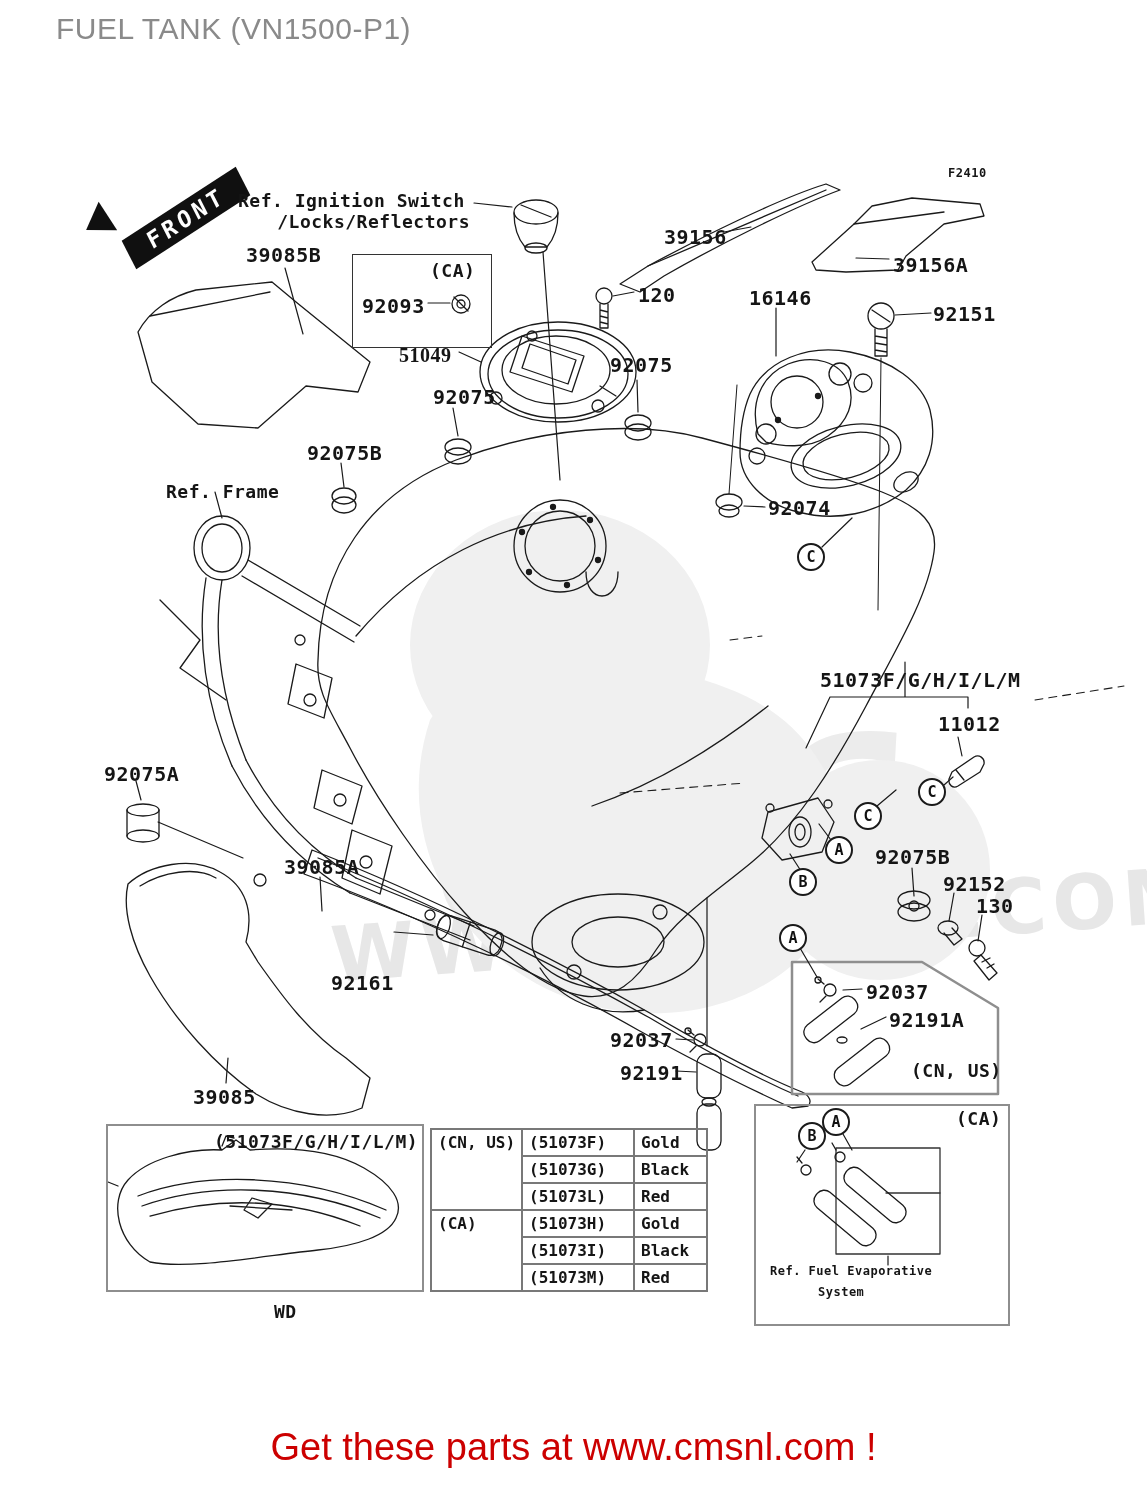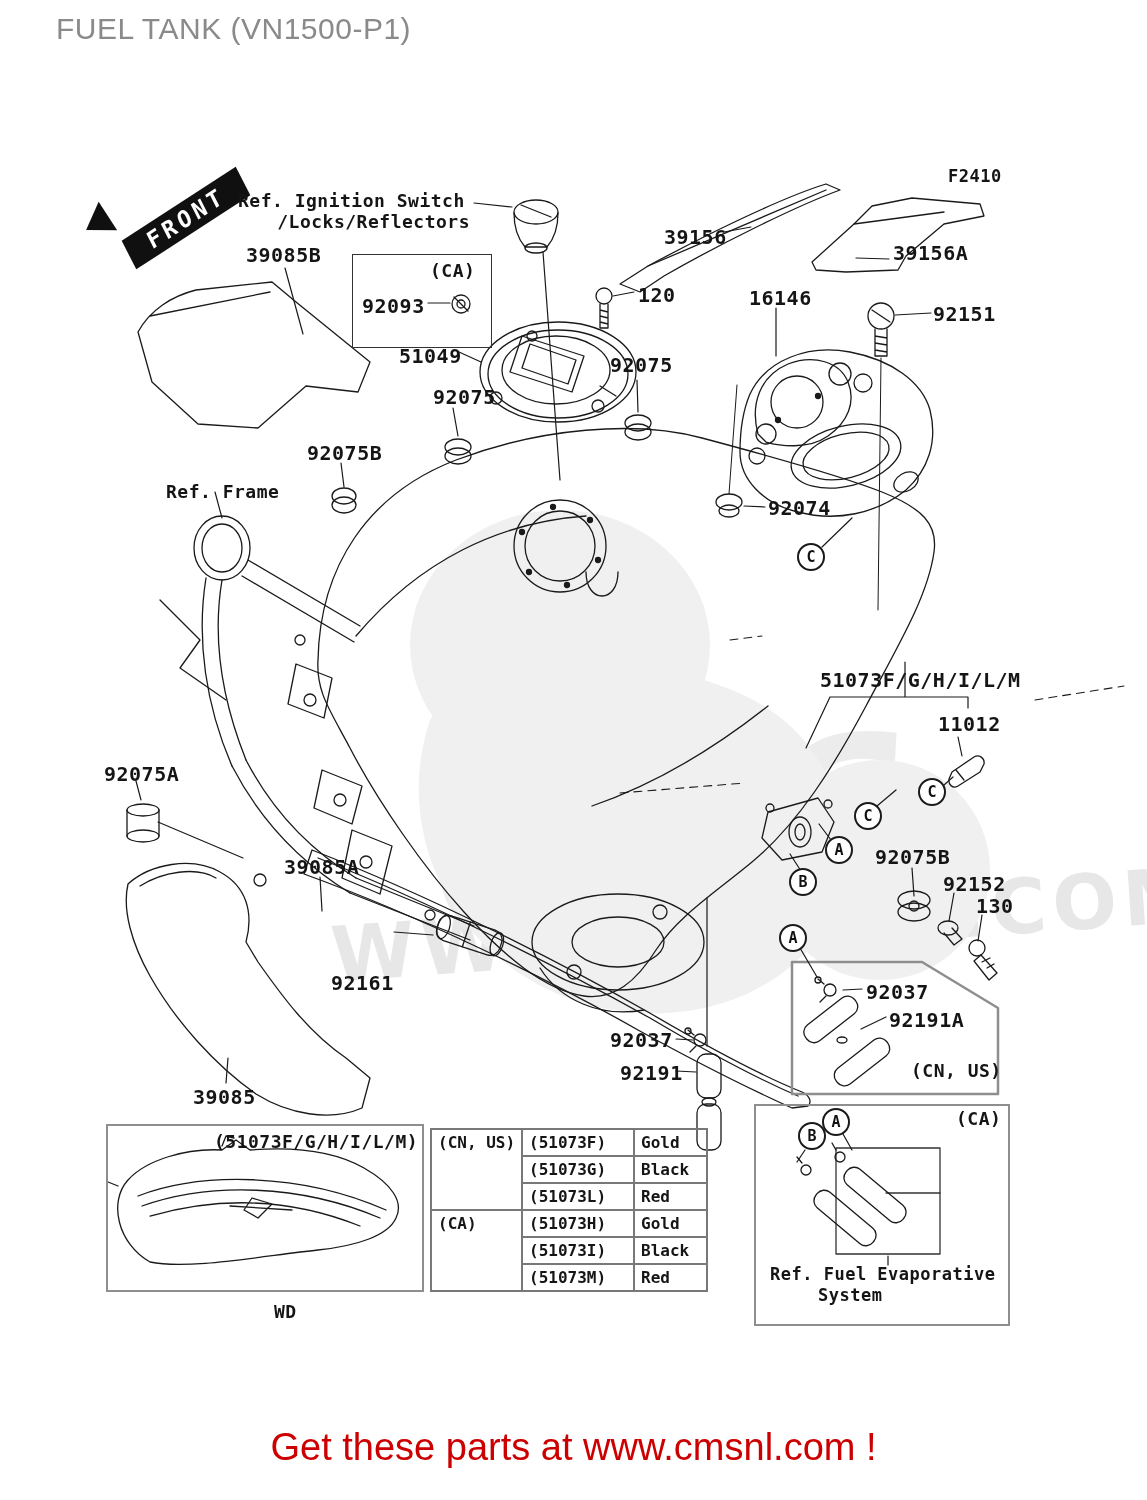--- a/index.html
+++ b/index.html
@@ -2,21 +2,21 @@
 <html><head>
 <meta charset="utf-8">
 <style>
   html,body{margin:0;padding:0;}
   body{width:1147px;height:1500px;position:relative;background:#ffffff;overflow:hidden;
        font-family:"DejaVu Sans Mono",monospace;}
   #title{position:absolute;left:20px;top:12px;font:400 30px "Liberation Sans",sans-serif;
          color:#8a8a8a;letter-spacing:.5px;z-index:4;margin-left:36px;}
   .plabel{position:absolute;font:bold 20px "DejaVu Sans Mono",monospace;color:#151515;
           letter-spacing:.5px;white-space:nowrap;z-index:4;}
-  .sm{font-size:18px;} .xs{font-size:17px;}
+  .sm{font-size:18px;} .xs{font-size:12px;}
   .marker{position:absolute;width:24px;height:24px;border:2.5px solid #1a1a1a;border-radius:50%;
           background:#fff;display:flex;align-items:center;justify-content:center;
           font:bold 15px "DejaVu Sans Mono",monospace;color:#111;z-index:4;}
   .box{position:absolute;border:2.5px solid #8e8e8e;background:transparent;z-index:2;}
   .cabox{position:absolute;border:1.6px solid #333;background:transparent;z-index:2;}
   #art{position:absolute;left:0;top:0;z-index:1;pointer-events:none;}
   .wm{position:absolute;color:#e9e9e9;font-weight:bold;z-index:0;white-space:nowrap;
       font-family:"DejaVu Sans",sans-serif;}
   #wm-logo{left:430px;top:720px;font-size:200px;font-style:italic;transform:rotate(-8deg);color:#ececec;}
   #wm-url{left:330px;top:880px;font-size:76px;letter-spacing:6px;transform:rotate(-4deg);
@@ -292,25 +292,25 @@
 
 <div class="plabel sm" style="left:238px;top:190px;width:232px;text-align:left;">Ref. Ignition Switch</div>
 <div class="plabel sm" style="left:238px;top:211px;width:232px;text-align:right;">/Locks/Reflectors</div>
 <div class="plabel sm" style="left:166px;top:481px;">Ref. Frame</div>
 <div class="plabel xs" style="left:770px;top:1264px;">Ref. Fuel Evaporative</div>
 <div class="plabel xs" style="left:818px;top:1285px;">System</div>
 
 <div class="plabel" style="left:246px;top:243px;">39085B</div>
 <div class="plabel" style="left:362px;top:294px;">92093</div>
 <div class="plabel sm" style="left:430px;top:260px;">(CA)</div>
-<div class="plabel" style="left:399px;top:344px;">51049</div>
+<div class="plabel" style="left:399px;top:344px;font-family:Liberation Serif, serif;">51049</div>
 <div class="plabel" style="left:433px;top:385px;">92075</div>
 <div class="plabel" style="left:307px;top:441px;">92075B</div>
 <div class="plabel" style="left:664px;top:225px;">39156</div>
-<div class="plabel" style="left:893px;top:241px;text-align:right;">39156A</div>
+<div class="plabel" style="left:893px;top:253px;text-align:right;">39156A</div>
 <div class="plabel" style="left:638px;top:283px;">120</div>
 <div class="plabel" style="left:749px;top:286px;">16146</div>
 <div class="plabel" style="left:933px;top:302px;">92151</div>
 <div class="plabel" style="left:610px;top:353px;">92075</div>
 <div class="plabel" style="left:768px;top:496px;">92074</div>
 <div class="plabel" style="left:820px;top:668px;">51073F/G/H/I/L/M</div>
 <div class="plabel" style="left:938px;top:712px;">11012</div>
 <div class="plabel" style="left:104px;top:762px;">92075A</div>
 <div class="plabel" style="left:284px;top:855px;">39085A</div>
 <div class="plabel" style="left:331px;top:923px;margin-top:48px;">92161</div>

